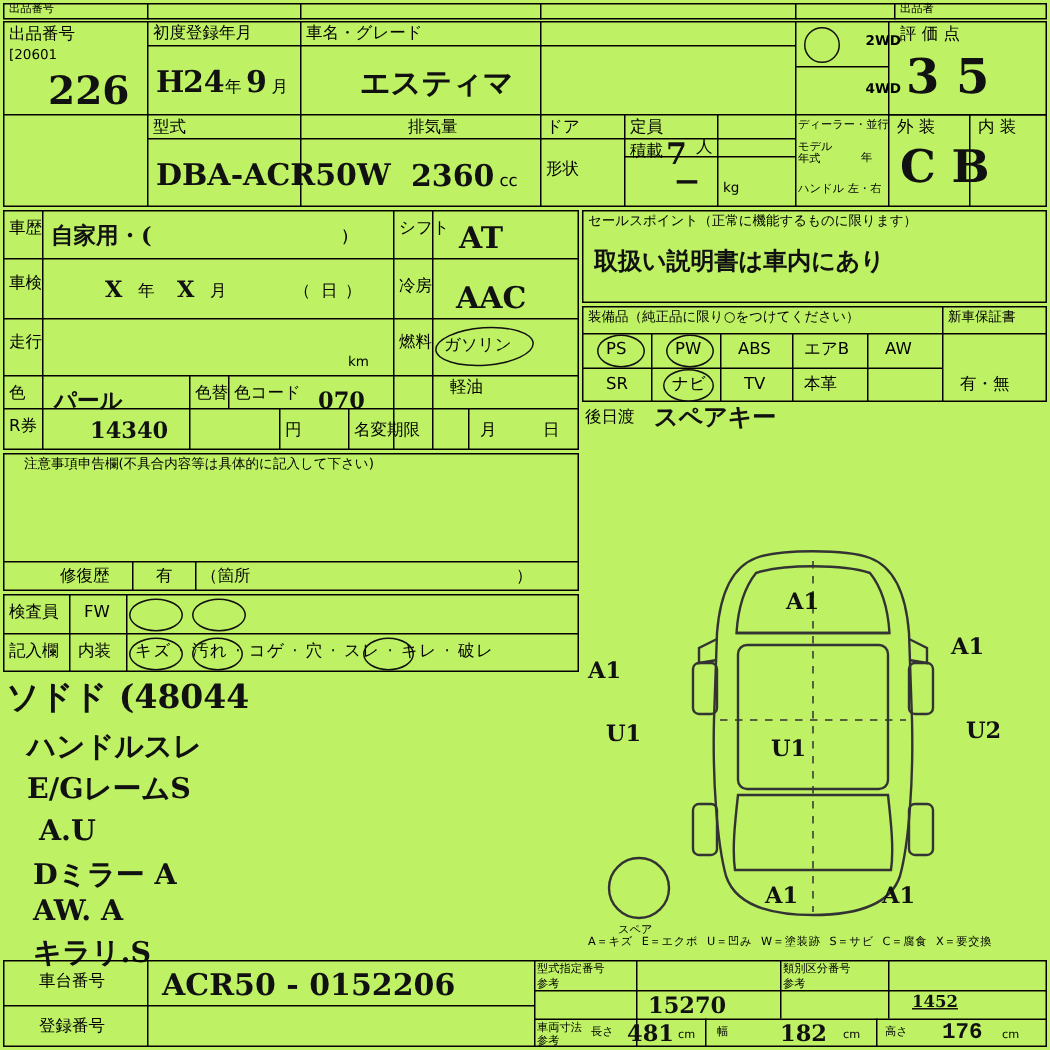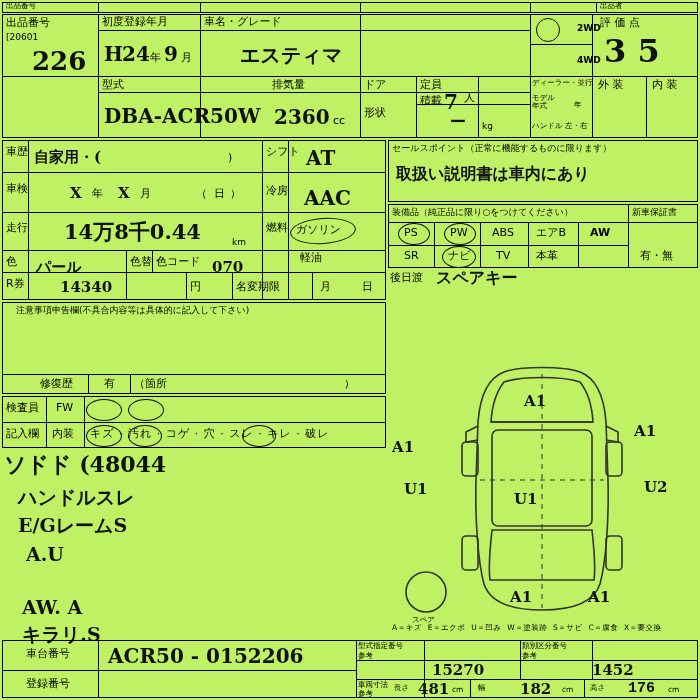--- a/index.html
+++ b/index.html
@@ -92,20 +92,21 @@
   <div class="hand" style="left:450px;top:112px;font-size:16px;">ー</div>
   <div class="lbl sm" style="left:482px;top:122px;">kg</div>
 
   <div class="lbl xs" style="left:532px;top:79px;">ディーラー・並行</div>
   <div class="lbl xs" style="left:532px;top:94px;">モデル<br>年式</div>
   <div class="lbl xs" style="left:574px;top:101px;">年</div>
   <div class="lbl xs" style="left:532px;top:122px;">ハンドル 左・右</div>
 
   <div class="lbl" style="left:598px;top:79px;">外 装</div>
   <div class="lbl" style="left:652px;top:79px;">内 装</div>
+  <div class="hand" style="left:600px;top:94px;font-size:30px;">C B</div>
 
   <div class="bx" style="left:2px;top:140px;width:384px;height:160px;"></div>
   <div class="vline" style="left:28px;top:140px;height:160px;"></div>
   <div class="vline" style="left:262px;top:140px;height:160px;"></div>
   <div class="vline" style="left:288px;top:140px;height:160px;"></div>
   <div class="hline" style="left:2px;top:172px;width:384px;"></div>
   <div class="hline" style="left:2px;top:212px;width:384px;"></div>
   <div class="hline" style="left:2px;top:250px;width:384px;"></div>
   <div class="vline" style="left:126px;top:250px;height:50px;"></div>
   <div class="vline" style="left:152px;top:250px;height:22px;"></div>
@@ -121,21 +122,20 @@
   <div class="lbl" style="left:6px;top:183px;">車検</div>
   <div class="hand sml" style="left:70px;top:184px;">X</div>
   <div class="lbl" style="left:92px;top:188px;">年</div>
   <div class="hand sml" style="left:118px;top:184px;">X</div>
   <div class="lbl" style="left:140px;top:188px;">月</div>
   <div class="lbl" style="left:214px;top:188px;">日</div>
   <div class="lbl" style="left:196px;top:188px;">（</div>
   <div class="lbl" style="left:230px;top:188px;">）</div>
 
   <div class="lbl" style="left:6px;top:222px;">走行</div>
-  <div class="hand" style="left:64px;top:218px;font-size:21px;">14万8千0.44</div>
   <div class="lbl sm" style="left:232px;top:238px;">km</div>
 
   <div class="lbl" style="left:6px;top:256px;">色</div>
   <div class="hand sml" style="left:36px;top:258px;">パール</div>
   <div class="lbl" style="left:130px;top:256px;">色替</div>
   <div class="lbl" style="left:156px;top:256px;">色コード</div>
   <div class="hand sml" style="left:212px;top:258px;">070</div>
 
   <div class="lbl" style="left:6px;top:278px;">R券</div>
   <div class="hand sml" style="left:60px;top:278px;">14340</div>
@@ -168,21 +168,21 @@
 
   <div class="lbl sm" style="left:392px;top:208px;">装備品（純正品に限り○をつけてください）</div>
   <div class="lbl sm" style="left:632px;top:208px;">新車保証書</div>
 
   <div class="lbl" style="left:404px;top:227px;">PS</div>
   <div class="circ" style="left:398px;top:223px;width:30px;height:20px;border-radius:50%;"></div>
   <div class="lbl" style="left:450px;top:227px;">PW</div>
   <div class="circ" style="left:444px;top:223px;width:30px;height:20px;border-radius:50%;"></div>
   <div class="lbl" style="left:492px;top:227px;">ABS</div>
   <div class="lbl" style="left:536px;top:227px;">エアB</div>
-  <div class="lbl" style="left:590px;top:227px;font-weight:bold;">AW</div>
+  <div class="lbl" style="left:590px;top:227px;">AW</div>
 
   <div class="lbl" style="left:404px;top:250px;">SR</div>
   <div class="lbl" style="left:448px;top:250px;">ナビ</div>
   <div class="circ" style="left:442px;top:246px;width:32px;height:20px;border-radius:50%;"></div>
   <div class="lbl" style="left:496px;top:250px;">TV</div>
   <div class="lbl" style="left:536px;top:250px;">本革</div>
   <div class="lbl" style="left:640px;top:250px;">有・無</div>
 
   <div class="bx" style="left:2px;top:302px;width:384px;height:92px;"></div>
   <div class="hline" style="left:2px;top:374px;width:384px;"></div>
@@ -225,20 +225,21 @@
     <span>破レ</span>
   </div>
   <div class="circ" style="left:86px;top:425px;width:34px;height:20px;border-radius:50%;"></div>
   <div class="circ" style="left:128px;top:425px;width:32px;height:20px;border-radius:50%;"></div>
   <div class="circ" style="left:242px;top:425px;width:32px;height:20px;border-radius:50%;"></div>
 
   <div class="hand" style="left:4px;top:450px;font-size:22px;">ソドド (48044</div>
   <div class="hand" style="left:18px;top:485px;font-size:19px;">ハンドルスレ</div>
   <div class="hand" style="left:18px;top:513px;font-size:19px;">E/GレームS</div>
   <div class="hand" style="left:26px;top:543px;font-size:19px;">A.U</div>
+  <div class="hand" style="left:22px;top:570px;font-size:19px;">Dミラー A</div>
   <div class="hand" style="left:22px;top:596px;font-size:19px;">AW. A</div>
   <div class="hand" style="left:22px;top:622px;font-size:19px;">キラリ.S</div>
 
 
   <div id="car">
 
     <svg width="300" height="310" viewBox="0 0 300 310" style="position:absolute;left:0;top:0;">
       <g fill="none" stroke="#333" stroke-width="1.6">
 
         <path d="M112,42 C96,48 88,66 86,92 L84,150 C83,190 86,232 92,254 C98,272 118,280 150,280
@@ -305,21 +306,21 @@
 
   <div class="lbl" style="left:26px;top:648px;">車台番号</div>
   <div class="hand" style="left:108px;top:644px;font-size:20px;">ACR50 - 0152206</div>
   <div class="lbl" style="left:26px;top:678px;">登録番号</div>
 
   <div class="lbl xs" style="left:358px;top:642px;">型式指定番号</div>
   <div class="lbl xs" style="left:358px;top:652px;">参考</div>
   <div class="hand" style="left:432px;top:661px;font-size:15px;">15270</div>
   <div class="lbl xs" style="left:522px;top:642px;">類別区分番号</div>
   <div class="lbl xs" style="left:522px;top:652px;">参考</div>
-  <div class="hand" style="left:592px;top:661px;font-size:15px;">1452</div>
+  <div class="hand" style="left:608px;top:661px;font-size:11px;text-decoration:underline;">1452</div>
 
   <div class="lbl xs" style="left:358px;top:681px;text-align:center;">車両寸法</div>
   <div class="lbl xs" style="left:358px;top:690px;">参考</div>
   <div class="lbl xs" style="left:394px;top:684px;">長さ</div>
   <div class="hand" style="left:418px;top:680px;font-size:15px;">481</div>
   <div class="lbl xs" style="left:452px;top:686px;">cm</div>
   <div class="lbl xs" style="left:478px;top:684px;">幅</div>
   <div class="hand" style="left:520px;top:680px;font-size:15px;">182</div>
   <div class="lbl xs" style="left:562px;top:686px;">cm</div>
   <div class="lbl xs" style="left:590px;top:684px;">高さ</div>

